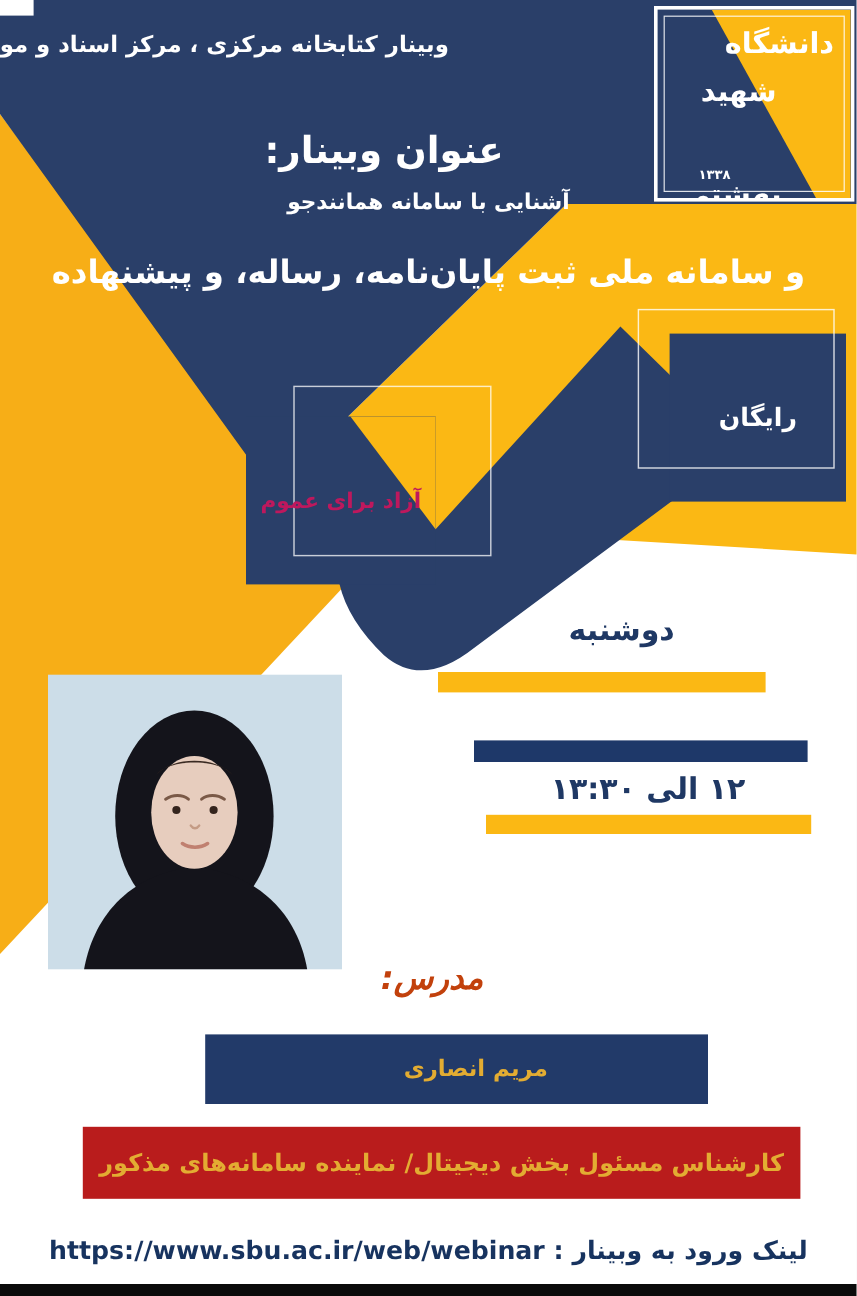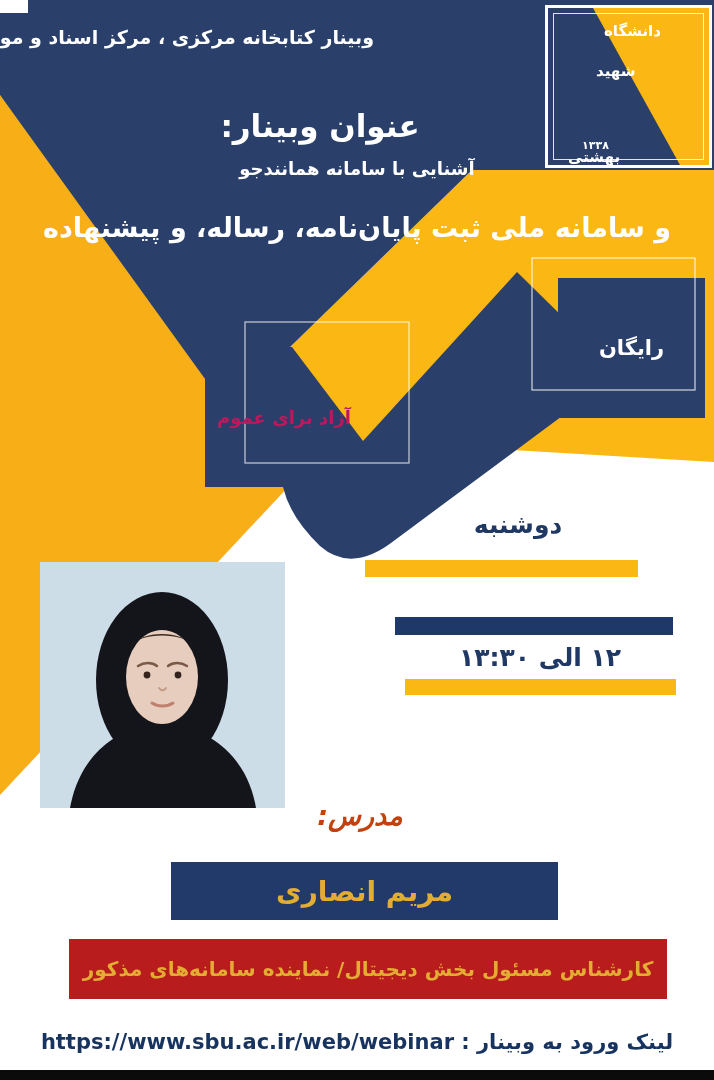--- a/index.html
+++ b/index.html
@@ -34,36 +34,36 @@
   .bar-navy{left:395px;top:617px;width:278px;height:18px;background:#1E3869;}
   .time-text{left:400px;top:643px;width:280px;font-size:25px;font-weight:bold;}
   .bar-yellow-2{left:405px;top:679px;width:271px;height:16px;background:#FBB814;}
 
   .photo{left:40px;top:562px;width:245px;height:246px;}
 
   .instructor-label{left:240px;top:800px;width:240px;font-size:27px;font-weight:bold;
     font-style:italic;color:#c2410c;}
   .name-bar{left:171px;top:862px;width:387px;height:58px;background:#223A69;
     display:flex;align-items:center;justify-content:center;
-    font-size:28px;font-weight:bold;color:#E3AC32;}
+    font-size:19px;font-weight:bold;color:#E3AC32;padding-left:32px;}
   .role-bar{left:69px;top:939px;width:598px;height:60px;background:#b91c1c;
     display:flex;align-items:center;justify-content:center;
     font-size:20px;font-weight:bold;color:#E3AC32;}
   .link-line{left:0;top:1030px;width:714px;font-size:21px;font-weight:bold;color:#17335F;}
   .black-strip{left:0;top:1070px;width:714px;height:10px;background:#0b0b0b;}
   .white-nick{left:0;top:0;width:28px;height:13px;background:#ffffff;}
 
   .logo{left:545px;top:5px;width:167px;height:163px;border:3px solid #ffffff;
     box-sizing:border-box;background:#2A3F69;overflow:hidden;}
   .logo-inner-outline{position:absolute;left:5px;top:5px;right:5px;bottom:5px;
     border:1px solid rgba(255,255,255,.85);}
-  .logo-word{position:absolute;color:#fff;font-weight:bold;font-size:15px;line-height:1;
+  .logo-word{position:absolute;color:#fff;font-weight:bold;font-size:24px;line-height:1;
     white-space:nowrap;}
   .logo-w1{left:56px;top:16px;}
-  .logo-w2{left:48px;top:56px;}
+  .logo-w2{left:36px;top:56px;}
   .logo-w3{left:20px;top:94px;margin-top:48px;}
   .logo-year{left:34px;top:132px;font-size:11px;text-align:center;}
 </style>
 </head>
 <body>
 
 <div id="poster">
 
   <svg id="bg" viewBox="0 0 714 1080" preserveAspectRatio="none">
     <rect x="0" y="0" width="714" height="1080" fill="#ffffff"></rect>

